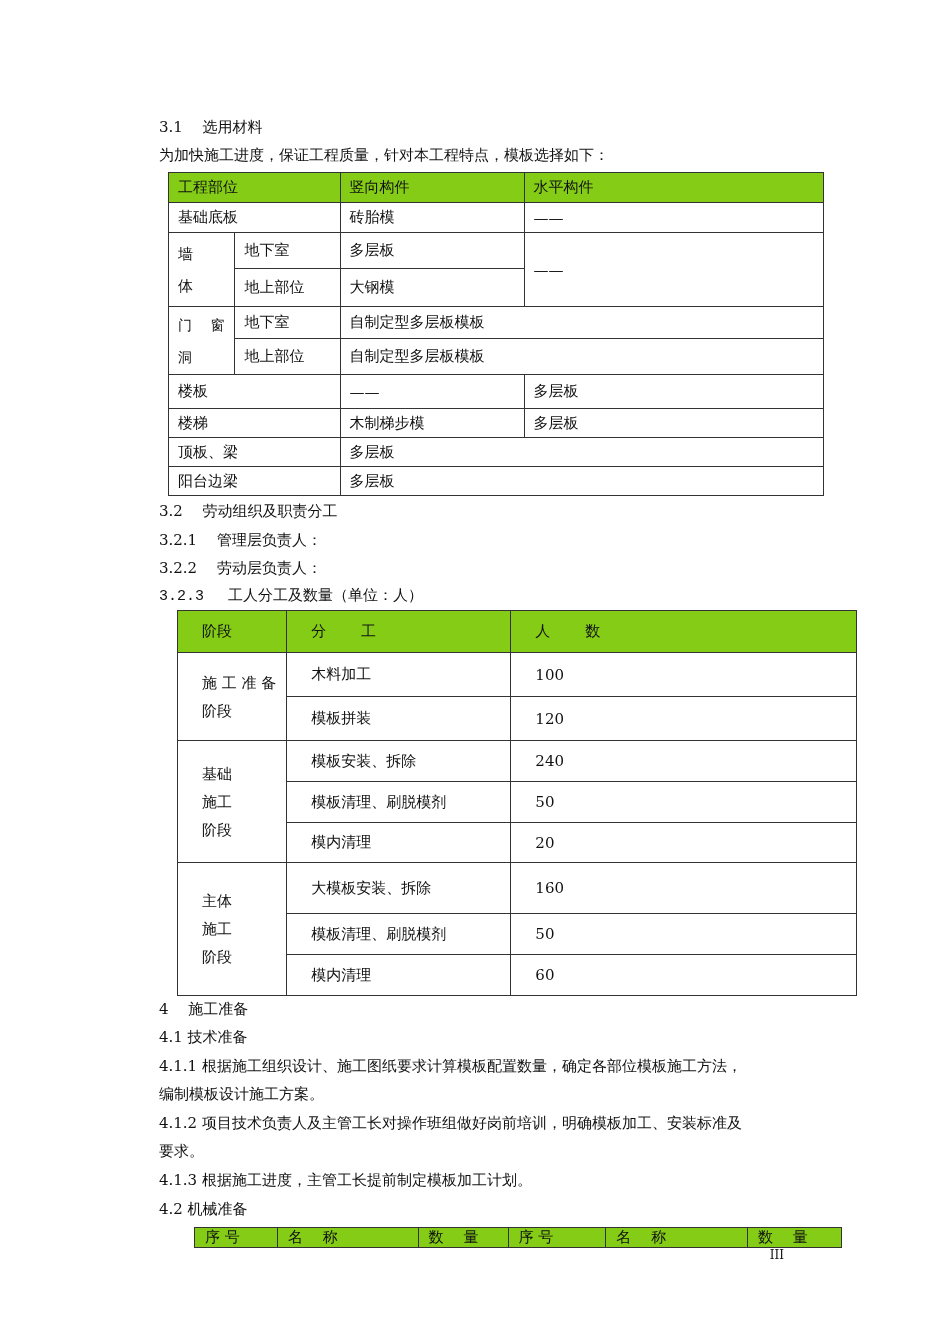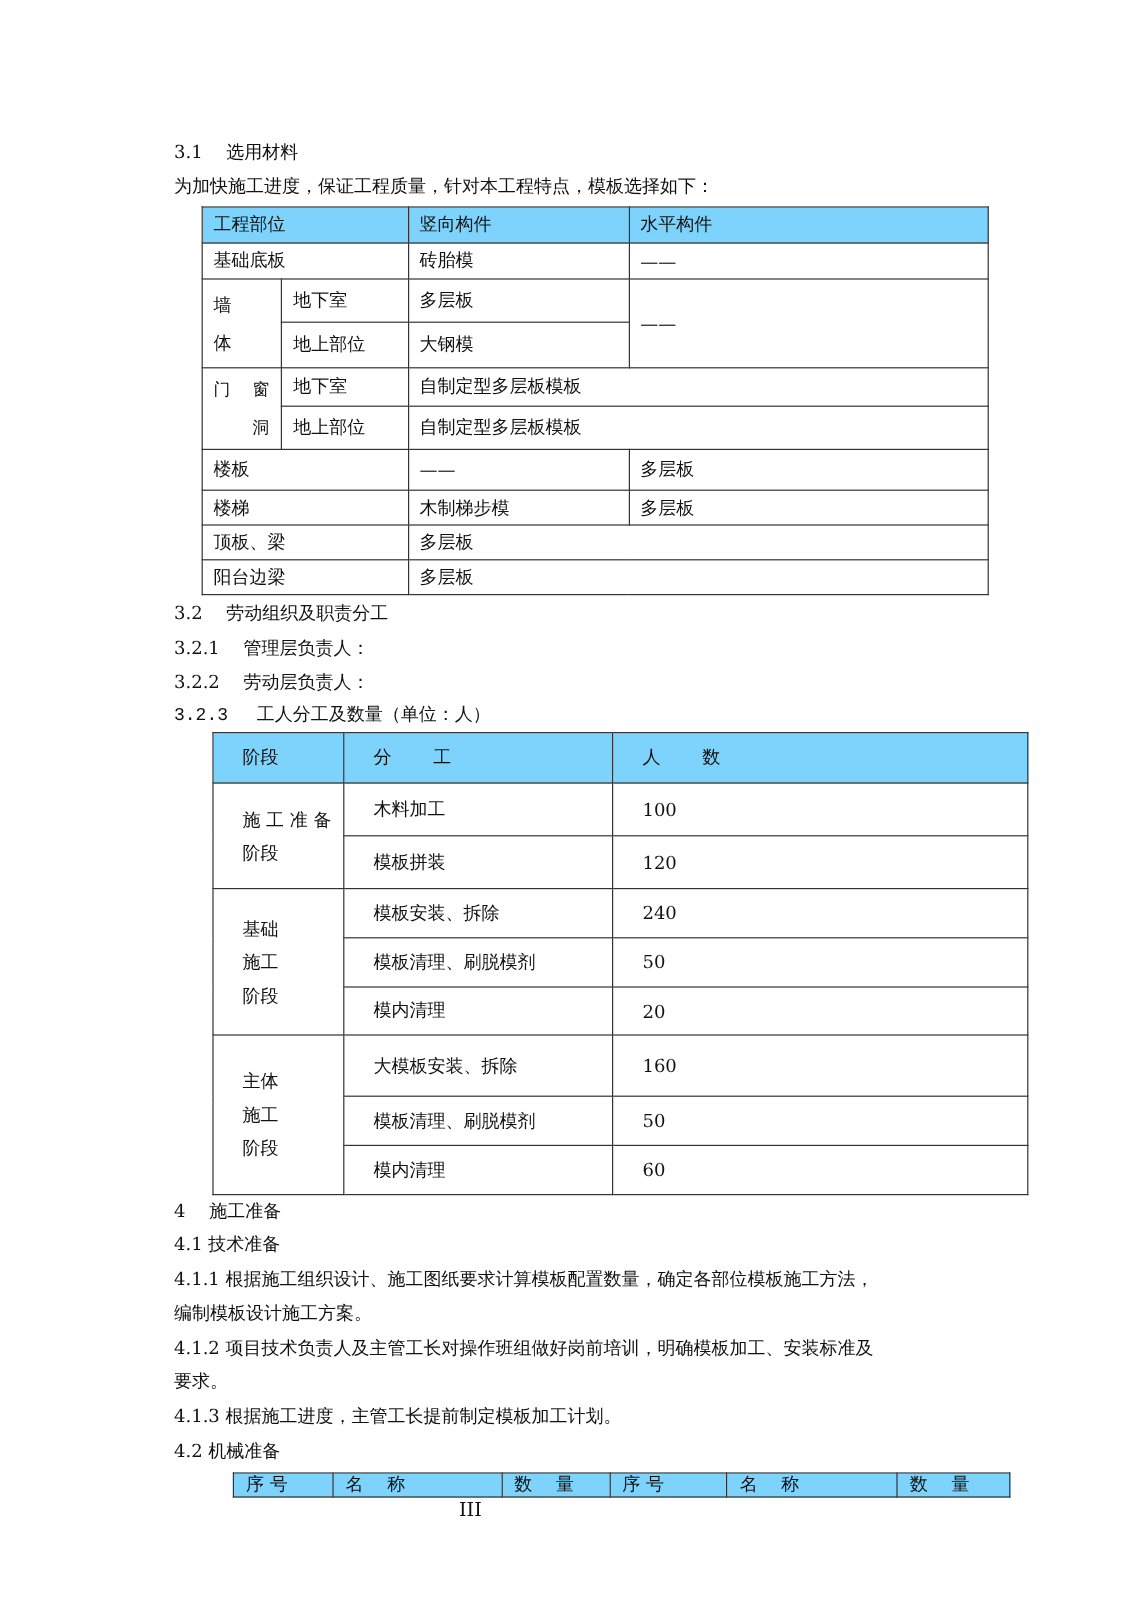--- a/index.html
+++ b/index.html
@@ -1,33 +1,33 @@
 <!DOCTYPE html>
 <html><head>
 <meta charset="utf-8">
 <style>
   html, body { margin: 0; padding: 0; background: #ffffff; }
   body {
     width: 950px; height: 1344px; position: relative; overflow: hidden;
     font-family: "DejaVu Serif", "Liberation Serif", serif;
     color: #111; font-size: 15px;
   }
-  .line { position: absolute; left: 145px; white-space: nowrap; font-size: 15px; line-height: 20px; }
+  .line { position: absolute; left: 159px; white-space: nowrap; font-size: 15px; line-height: 20px; }
   table { position: absolute; border-collapse: collapse; font-size: 15px; }
   td { border: 1px solid #333; padding: 0 10px; vertical-align: middle; white-space: nowrap; }
-  .hdr td { background: #7dd3fc; }
+  .hdr td { background: #84cc16; }
   .t1 { left: 168px; top: 172px; width: 656px; }
   .t1 td { padding-left: 9px; }
   .t2 { left: 177px; top: 610px; width: 680px; }
   .t2 td { padding-left: 24px; }
   .t3 { left: 194px; top: 1227px; width: 648px; }
   .t3 td { padding: 0 10px; height: 19px; line-height: 19px; }
   .stage { vertical-align: middle; line-height: 28px; }
   .wall { line-height: 32px; }
-  .footer { position: absolute; left: 0; width: 784px; top: 1248px; text-align: center; font-size: 16px; }
+  .footer { position: absolute; left: 0; width: 784px; top: 1248px; text-align: right; font-size: 12px; }
 </style>
 </head>
 <body>
 
 <div class="line" style="top:117px;">3.1　 选用材料</div>
 <div class="line" style="top:145px;">为加快施工进度，保证工程质量，针对本工程特点，模板选择如下：</div>
 
 <table class="t1">
   <colgroup>
       <col style="width:56px">
@@ -53,21 +53,21 @@
     </td>
     <td>地下室</td>
     <td>多层板</td>
     <td rowspan="2">——</td>
   </tr>
   <tr style="height:38px;">
     <td>地上部位</td>
     <td>大钢模</td>
   </tr>
   <tr style="height:32px;">
-    <td rowspan="2" class="wall" style="font-size:14px;text-align:right;">
+    <td rowspan="2" class="wall" style="font-size:14px;">
       <div>门　 窗</div>
       <div>洞</div>
     </td>
     <td>地下室</td>
     <td colspan="2">自制定型多层板模板</td>
   </tr>
   <tr style="height:36px;">
     <td>地上部位</td>
     <td colspan="2">自制定型多层板模板</td>
   </tr>

